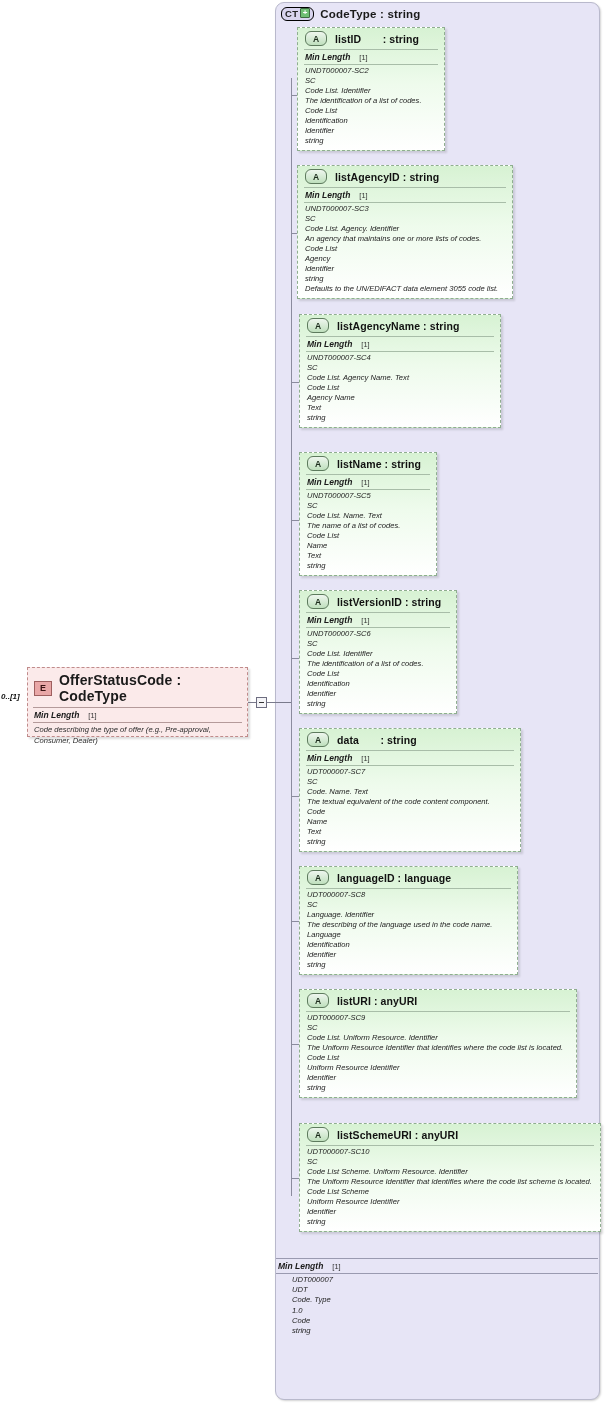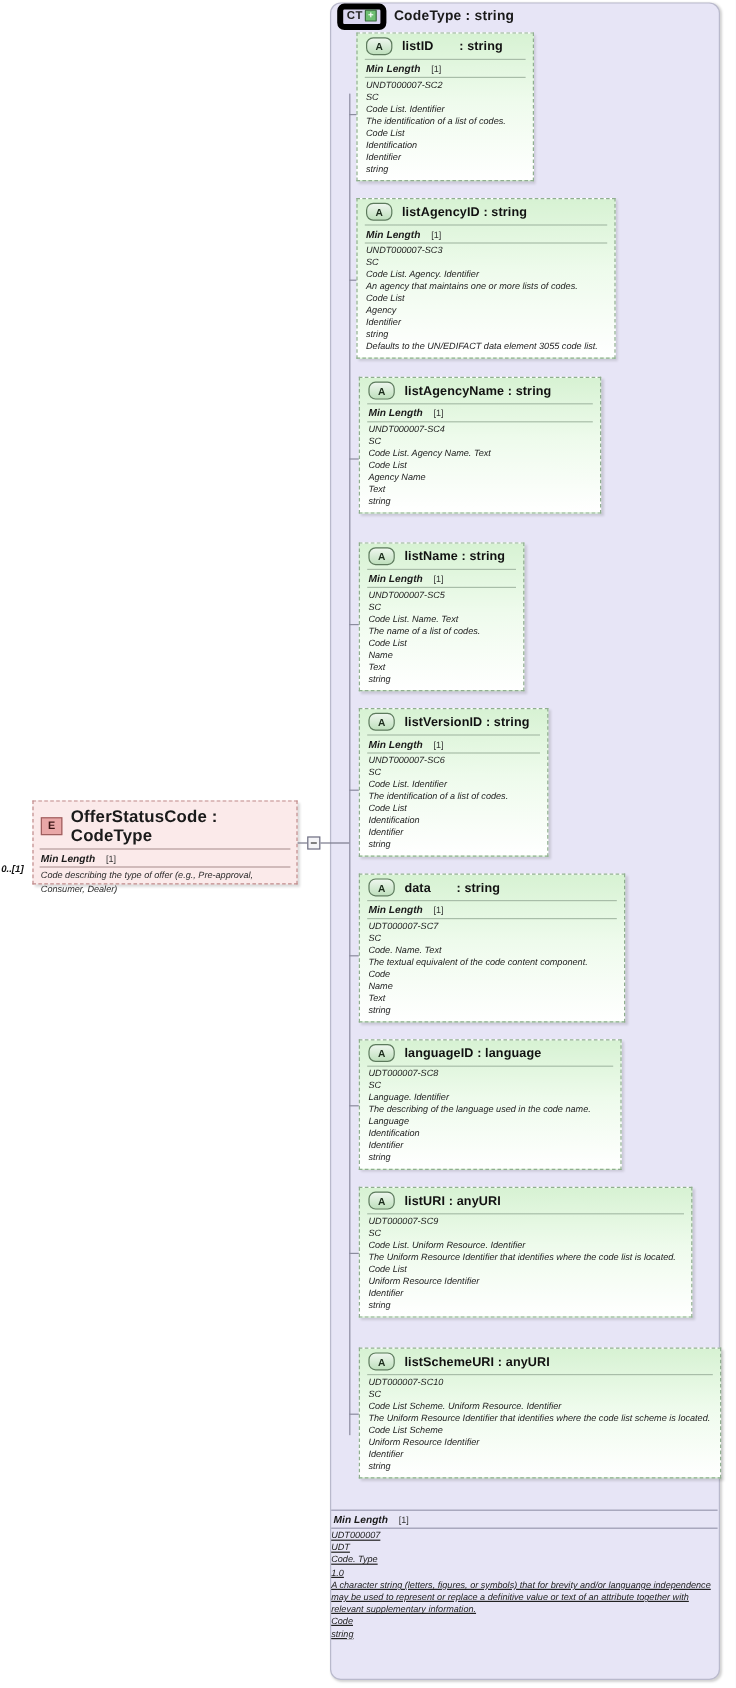--- a/index.html
+++ b/index.html
@@ -16,21 +16,21 @@
     background:#e7e5f6;
     box-shadow:1px 1px 2px rgba(0,0,0,.18);
     box-sizing:border-box;
   }
   #ct-header{
     position:absolute;left:281px;top:4px;height:19px;
     display:flex;align-items:center;gap:6px;z-index:5;
   }
   .ct-badge{
     display:inline-flex;align-items:center;gap:1px;
-    border:5px solid #000000;border-radius:6px;
+    border:1px solid #000000;border-radius:6px;
     background:#d9d5ef;color:#222;
     font-size:9.5px;font-weight:bold;letter-spacing:.3px;
     padding:0px 3px 1px 3px;line-height:11px;
     font-family:"Liberation Sans", sans-serif;
   }
   .ct-badge .plusbox{
     display:inline-block;width:8px;height:8px;line-height:7px;
     background:#6fbf73;border:1px solid #3d6b40;border-radius:1px;
     color:#fff;font-size:8px;text-align:center;font-weight:bold;
     margin-left:1px;
@@ -60,21 +60,21 @@
     padding:2px 5px 2px 6px;font-size:8.5px;
   }
   .facet-label{font-style:italic;font-weight:bold;color:#1a1a1a;}
   .facet-val{font-size:7.5px;color:#333;}
   #elem-rule2{margin:0 5px;border-top:1px solid #b49a9a;}
   #elem-desc{
     padding:2px 6px 3px 6px;font-size:7.6px;font-style:italic;color:#2b2b2b;
     line-height:10.5px;
   }
   #card-label{
-    position:absolute;left:1px;top:720px;font-size:8px;font-style:italic;
+    position:absolute;left:1px;top:692px;font-size:8px;font-style:italic;
     font-weight:bold;color:#111;
   }
 
   
   #conn-h{position:absolute;left:248px;top:702px;width:9px;height:1px;background:#7a7a8c;}
   #conn-box{
     position:absolute;left:256px;top:697px;width:11px;height:11px;
     border:1px solid #6d6d80;background:#f4f4f7;box-sizing:border-box;
   }
   #conn-box:before{
@@ -111,21 +111,21 @@
   .attr-body div{white-space:normal;}
 
   
   .stub{position:absolute;height:1px;background:#8b8b9e;}
 
   
   #ct-foot{position:absolute;left:276px;top:1258px;width:322px;}
   #ct-foot .rule{margin:0 0;border-top:1px solid #9a9ab0;}
   #ct-foot .facet-row{padding:2px 2px 2px 2px;}
   #ct-foot-body{
-    padding:1px 3px 3px 0;font-size:7.6px;font-style:italic;color:#222;line-height:10.2px;text-decoration:underline;
+    padding:1px 3px 3px 16px;font-size:7.6px;font-style:italic;color:#222;line-height:10.2px;
   }
 </style>
 </head>
 <body>
 
 <div id="ct-container"></div>
 
 <div id="ct-header">
   <span class="ct-badge">
     <span>CT</span>
@@ -356,17 +356,16 @@
   <div class="facet-row">
     <span class="facet-label">Min Length</span>
     <span class="facet-val">[1]</span>
   </div>
   <div class="rule"></div>
   <div id="ct-foot-body">
       <div>UDT000007</div>
       <div>UDT</div>
       <div>Code. Type</div>
       <div>1.0</div>
-      <div>A character string (letters, figures, or symbols) that for brevity and/or languange independence may be used to represent or replace a definitive value or text of an attribute together with relevant supplementary information.</div>
       <div>Code</div>
       <div>string</div>
     </div>
 </div>
 
 </body></html>

